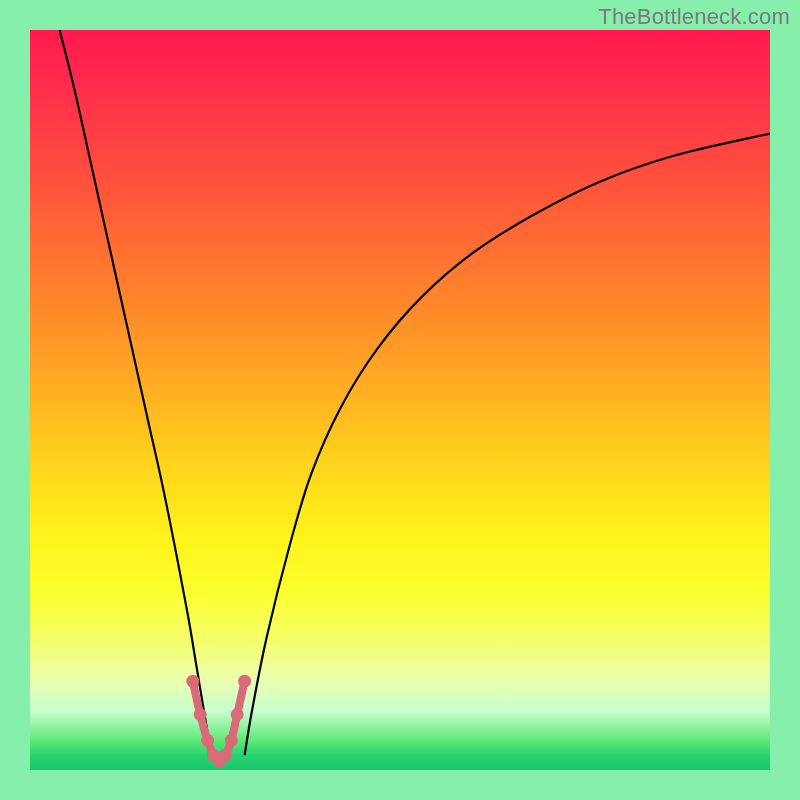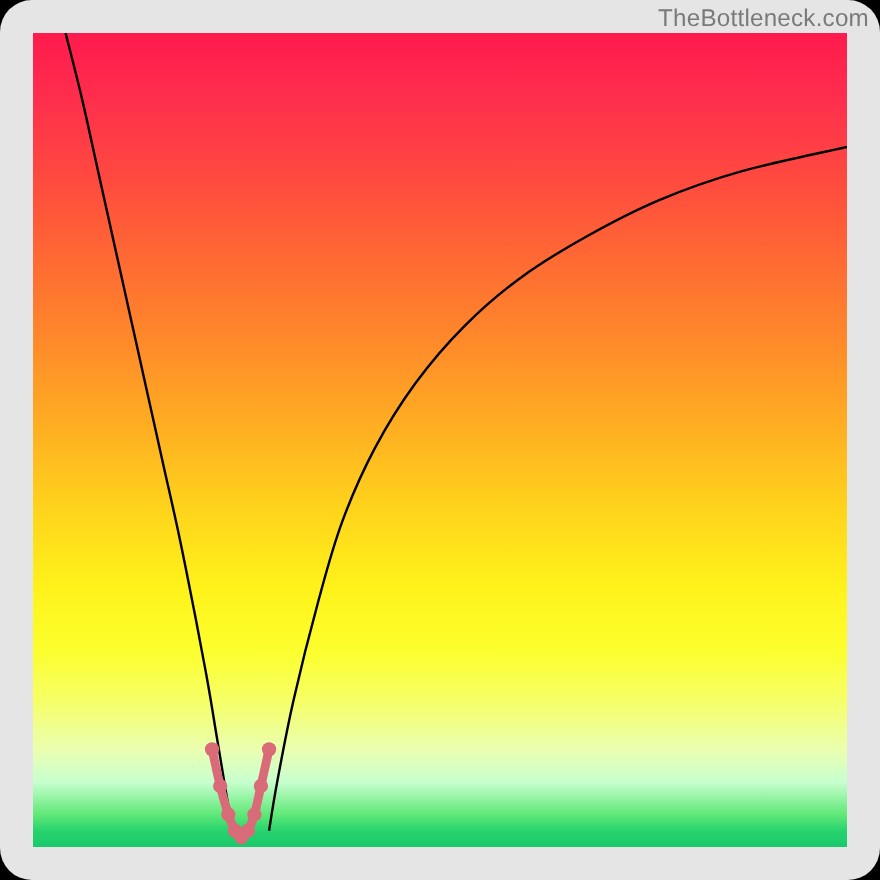--- a/index.html
+++ b/index.html
@@ -10,22 +10,21 @@
     background: #000;
     overflow: hidden;
     font-family: Arial, Helvetica, sans-serif;
   }
   .frame {
     position: absolute;
     left: 0;
     top: 0;
     width: 800px;
     height: 800px;
-    background: #e5e5e5;
-    border-radius: 29px;
+    background: #86efac;
   }
   .plot-area {
     position: absolute;
     left: 30px;
     top: 30px;
     width: 740px;
     height: 740px;
     overflow: hidden;
   }
   .gradient {

